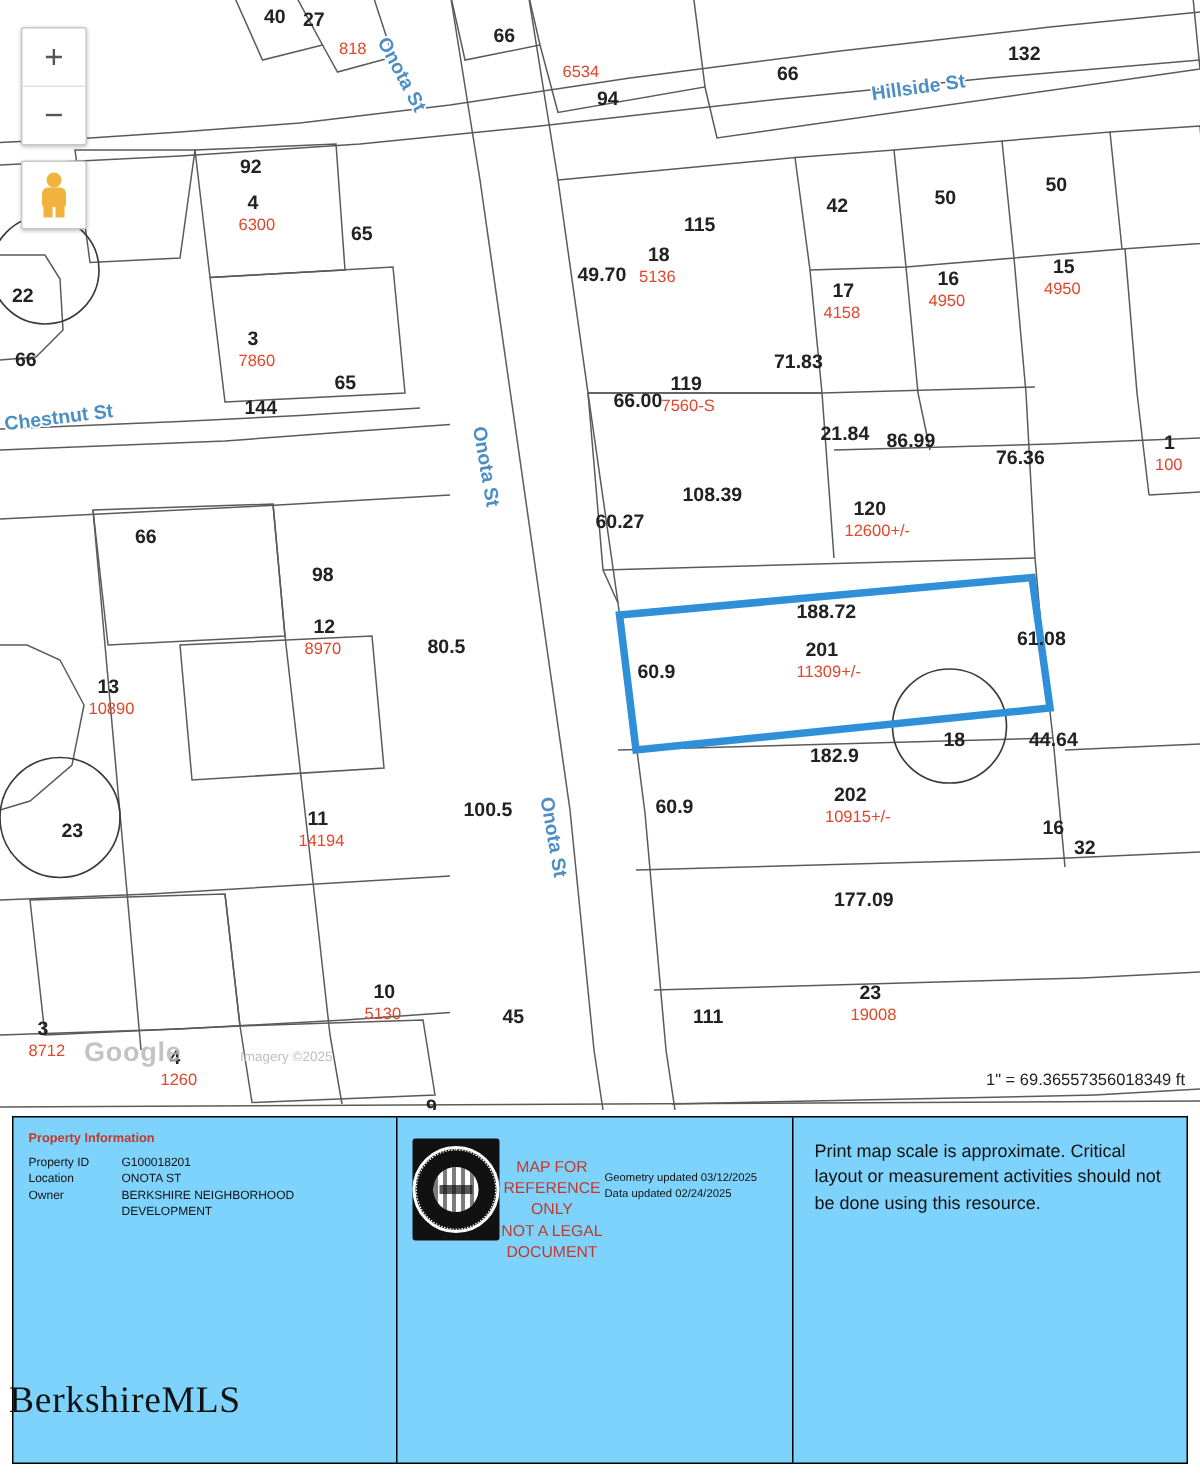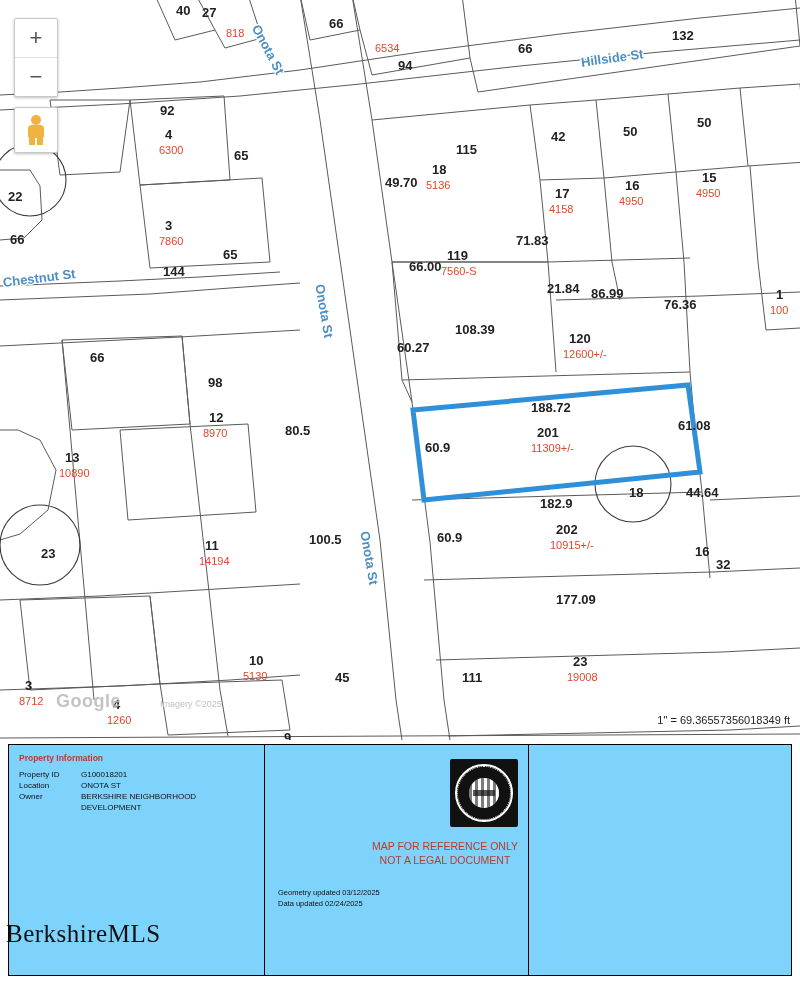--- a/index.html
+++ b/index.html
@@ -153,22 +153,22 @@
     padding: 8px 10px;
   }
   #panel-left {
     width: 256px;
     border-right: 1px solid #000;
   }
   #panel-mid {
     width: 264px;
     border-right: 1px solid #000;
     display: flex;
-    flex-direction: column;
-    align-items: flex-end;
+    flex-direction: row;
+    align-items: flex-start;
     padding-top: 14px;
   }
   #panel-right {
     flex: 1;
     padding: 14px 14px;
   }
   .panel-title {
     font-size: 8.5px;
     font-weight: 700;
     color: #c0392b;
@@ -480,15 +480,18 @@
     <div class="disclaimer-red">
       <div>MAP FOR REFERENCE ONLY</div>
       <div>NOT A LEGAL DOCUMENT</div>
     </div>
     <div class="disclaimer-body">
       <p class="gap">Geometry updated 03/12/2025</p>
       <p>Data updated 02/24/2025</p>
     </div>
   </div>
 
+  <div class="panel-col" id="panel-right">
+    <div class="right-note">Print map scale is approximate. Critical layout or measurement activities should not be done using this resource.</div>
+  </div>
 </div>
 
 <div id="mls-logo">BerkshireMLS</div>
 
 </body></html>

